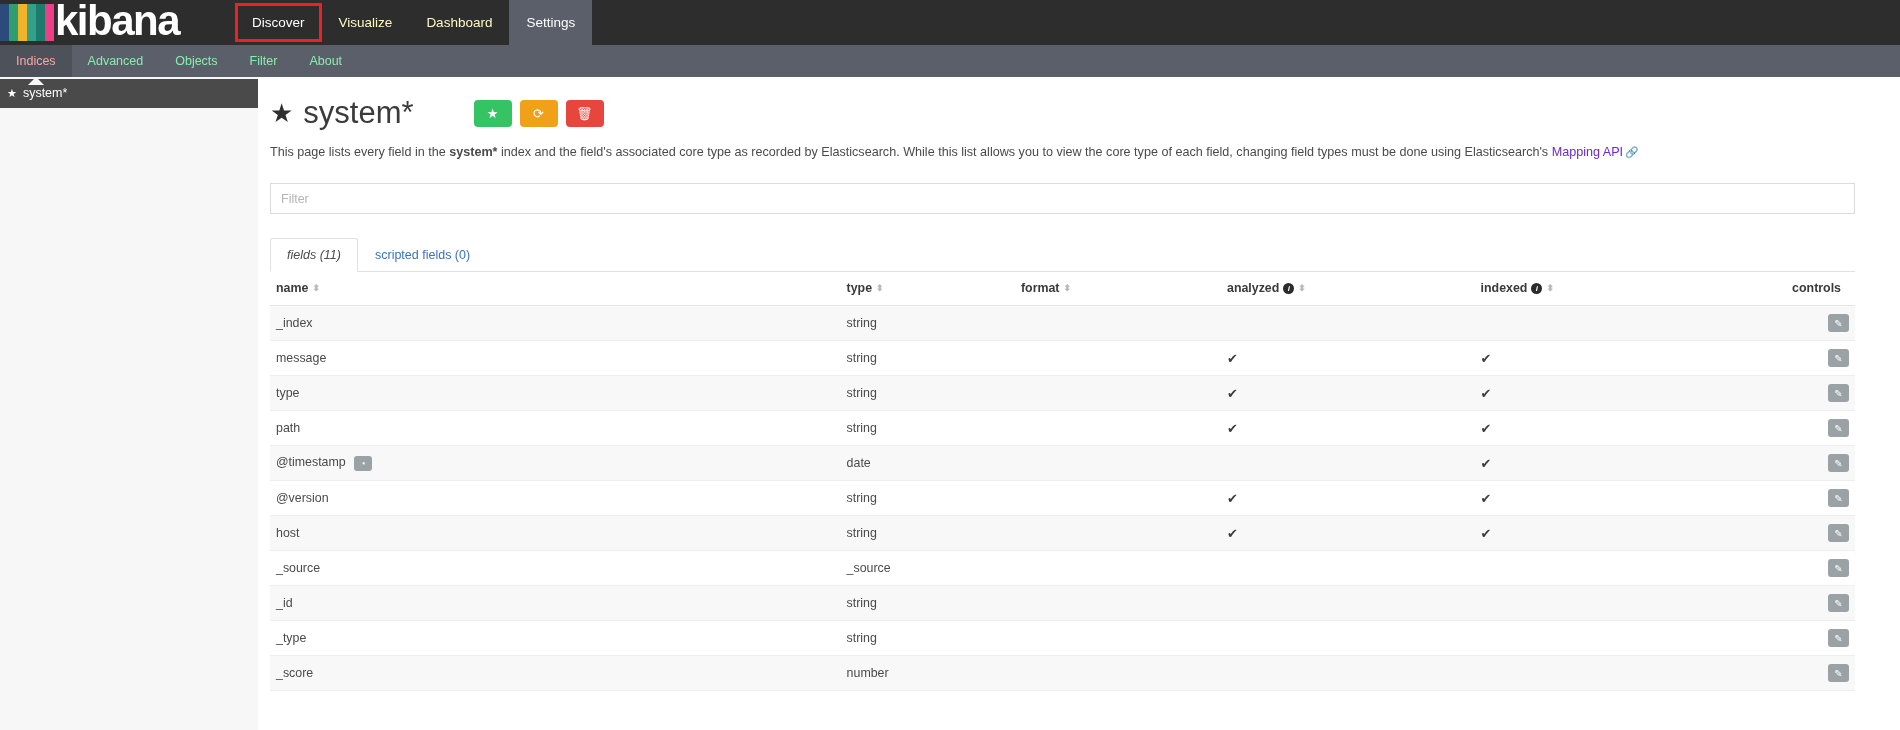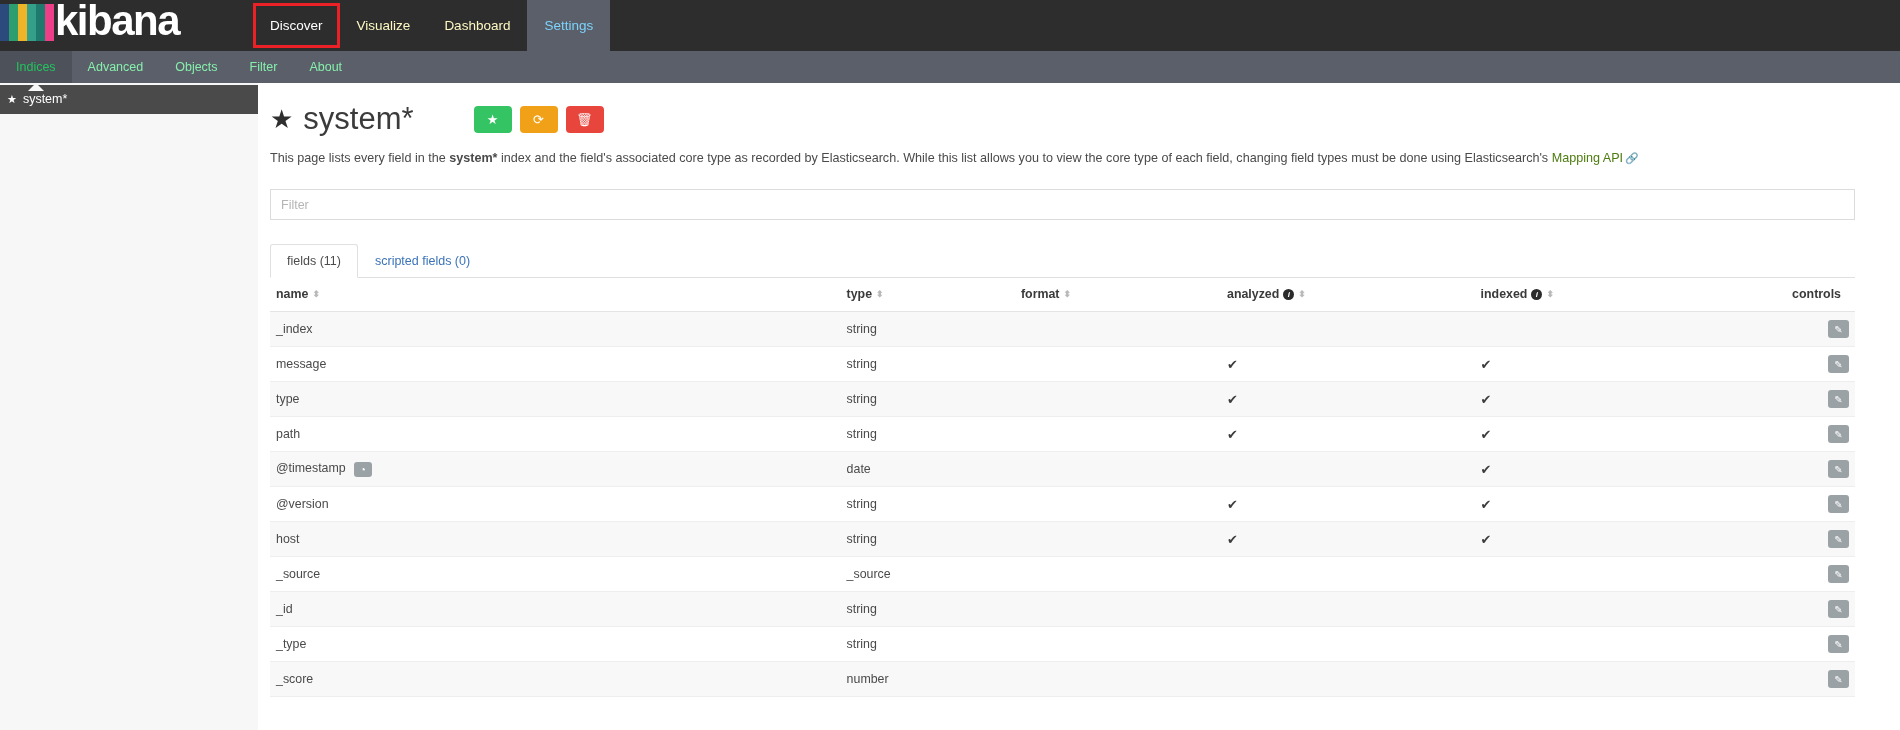--- a/index.html
+++ b/index.html
@@ -7,21 +7,21 @@
     margin: 0; padding: 0;
     width: 1900px; height: 730px;
     background: #ffffff;
     font-family: "Liberation Sans", sans-serif;
     overflow: hidden;
   }
 
   
   .navbar {
     position: relative;
-    height: 51px;
+    height: 45px;
     background: #2d2d2d;
     display: flex;
     align-items: stretch;
   }
   .brand {
     display: flex;
     align-items: center;
     height: 45px;
     padding-left: 0;
   }
@@ -30,58 +30,58 @@
   .brand-word {
     color: #ffffff;
     font-size: 42px;
     font-weight: bold;
     letter-spacing: -1.5px;
     line-height: 42px;
     margin-left: 1px;
     margin-top: -3px;
     font-family: "Liberation Sans", sans-serif;
   }
-  .nav-links { display: flex; align-items: stretch; margin-left: 40px; padding-left: 34px; }
+  .nav-links { display: flex; align-items: stretch; margin-left: 22px; padding-left: 34px; }
   .nav-link {
     display: flex; align-items: center;
     padding: 0 17px;
     color: #fef9c3;
     font-size: 13.5px;
     text-decoration: none;
     cursor: pointer;
   }
   .nav-link.highlight {
     border: 3px solid #ec2127;
     margin: 3px 0;
     padding: 0 14px;
     color: #ffffff;
   }
   .nav-link.active {
     background: #5a5f69;
-    color: #7dd3fc;
+    color: #ffffff;
   }
 
   
   .subnav {
     height: 32px;
     background: #5a5f69;
     display: flex;
     align-items: stretch;
     position: relative;
   }
   .subnav-item {
     display: flex; align-items: center;
     padding: 0 16px;
     color: #86efac;
     font-size: 12.5px;
     cursor: pointer;
   }
   .subnav-item.active {
     background: #4c515a;
-    color: #22c55e;
+    color: #fca5a5;
     position: relative;
   }
   .subnav-item.active::after {
     content: "";
     position: absolute;
     bottom: -8px; left: 50%;
     margin-left: -8px;
     border-left: 8px solid transparent;
     border-right: 8px solid transparent;
     border-bottom: 8px solid #f7f7f7;
@@ -153,21 +153,21 @@
   .abtn.orange { background: #f0a117; }
   .abtn.red { background: #e8453c; }
 
   .desc {
     margin-top: 13px;
     font-size: 12.6px;
     color: #4a4a4a;
     line-height: 17px;
   }
   .desc b { font-weight: bold; }
-  .desc a { color: #4d7c0f; text-decoration: none; cursor: pointer; }
+  .desc a { color: #6d28d9; text-decoration: none; cursor: pointer; }
   .link-icon { font-size: 11px; color: #3b73b9; margin-left: 2px; }
 
   .filter-input {
     margin-top: 22px;
     display: block;
     width: 100%;
     height: 31px;
     border: 1px solid #dcdcdc;
     border-radius: 0;
     padding: 0 10px;
@@ -189,20 +189,21 @@
     color: #3b73b9;
     cursor: pointer;
     border: 1px solid transparent;
     margin-bottom: -1px;
     border-radius: 3px 3px 0 0;
   }
   .tab.active {
     color: #4c4c4c;
     background: #ffffff;
     border-color: #e0e0e0 #e0e0e0 #ffffff;
+    font-style: italic;
   }
 
   table.fields { width: 100%; border-collapse: collapse; }
   table.fields th {
     text-align: left;
     font-size: 12.4px;
     color: #3a3a3a;
     font-weight: bold;
     padding: 9px 6px 10px 6px;
     border-bottom: 1px solid #e4e4e4;

